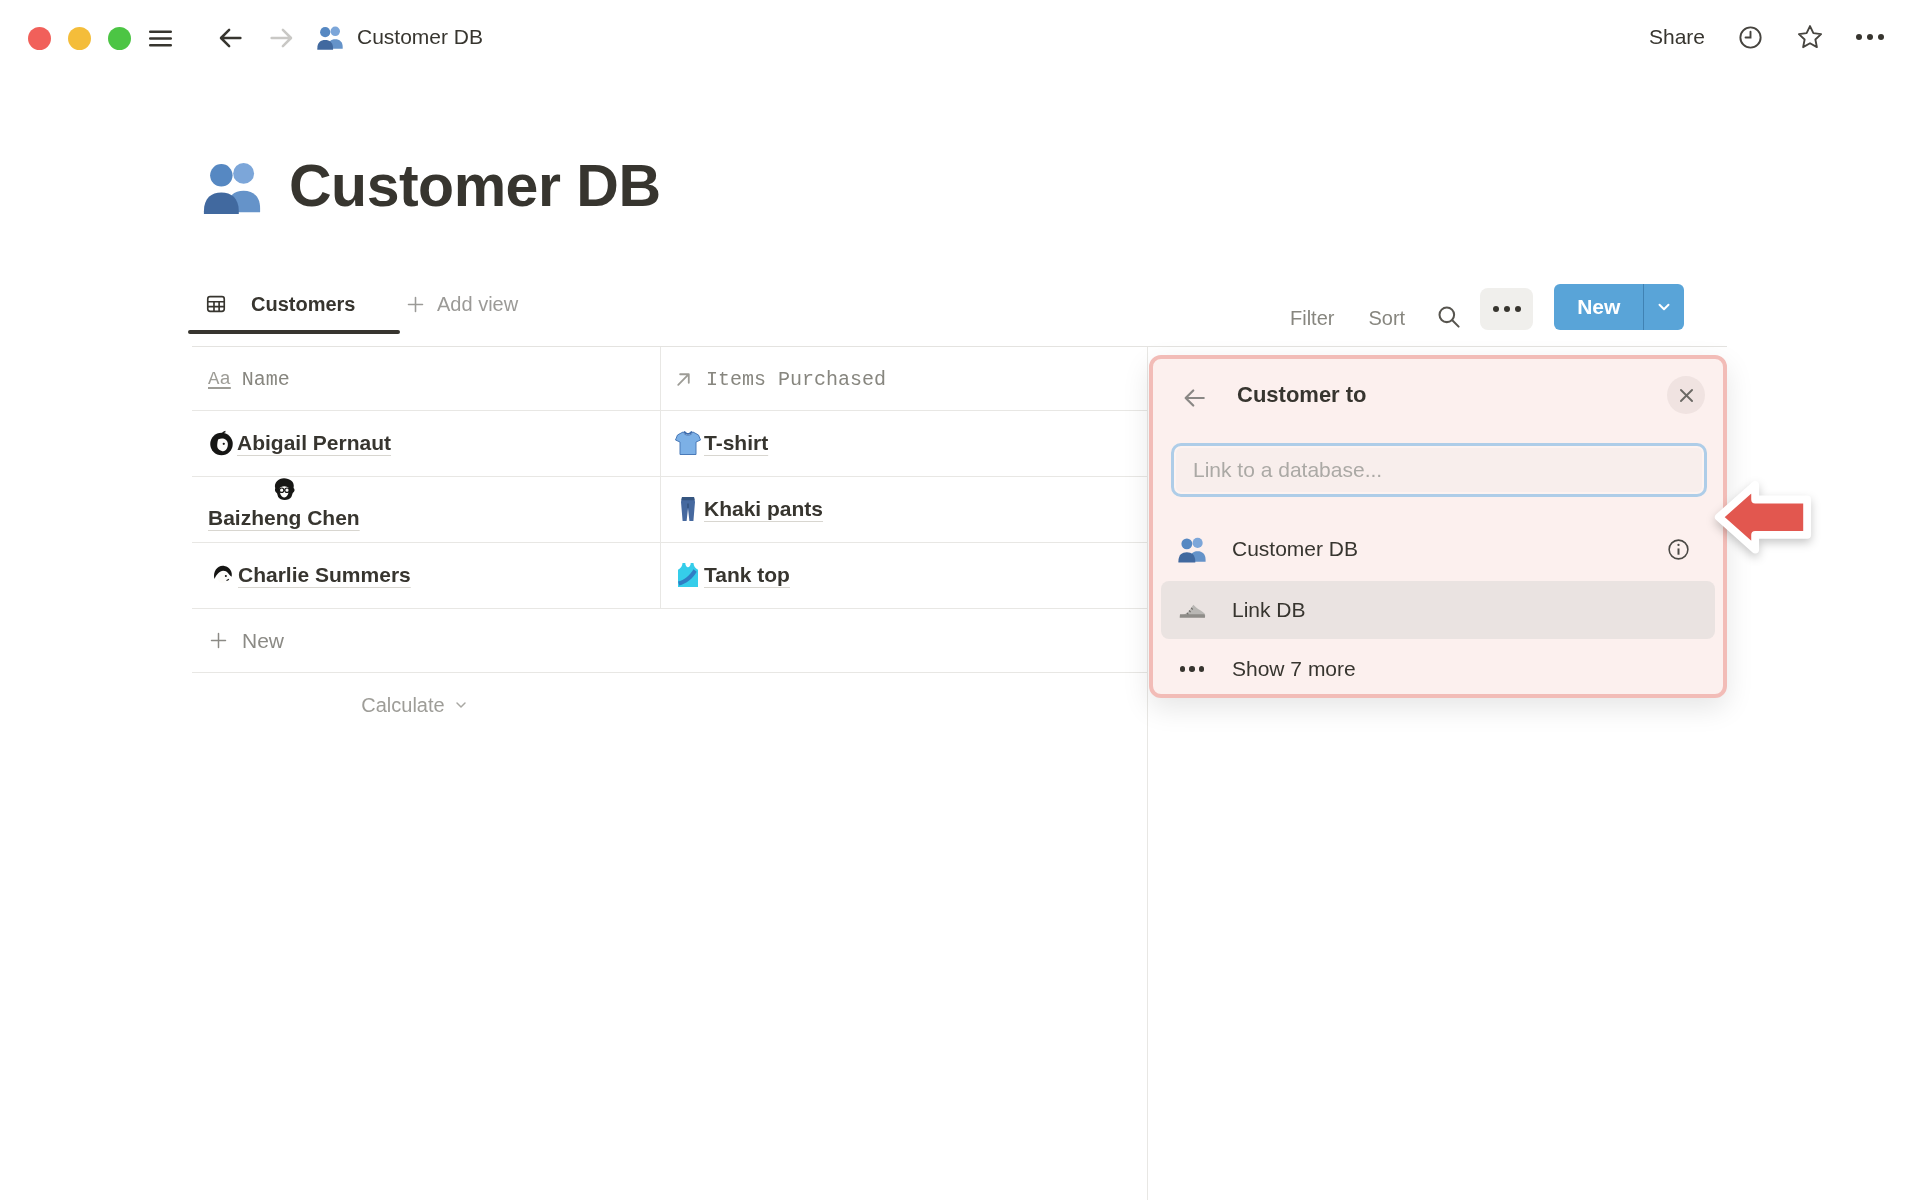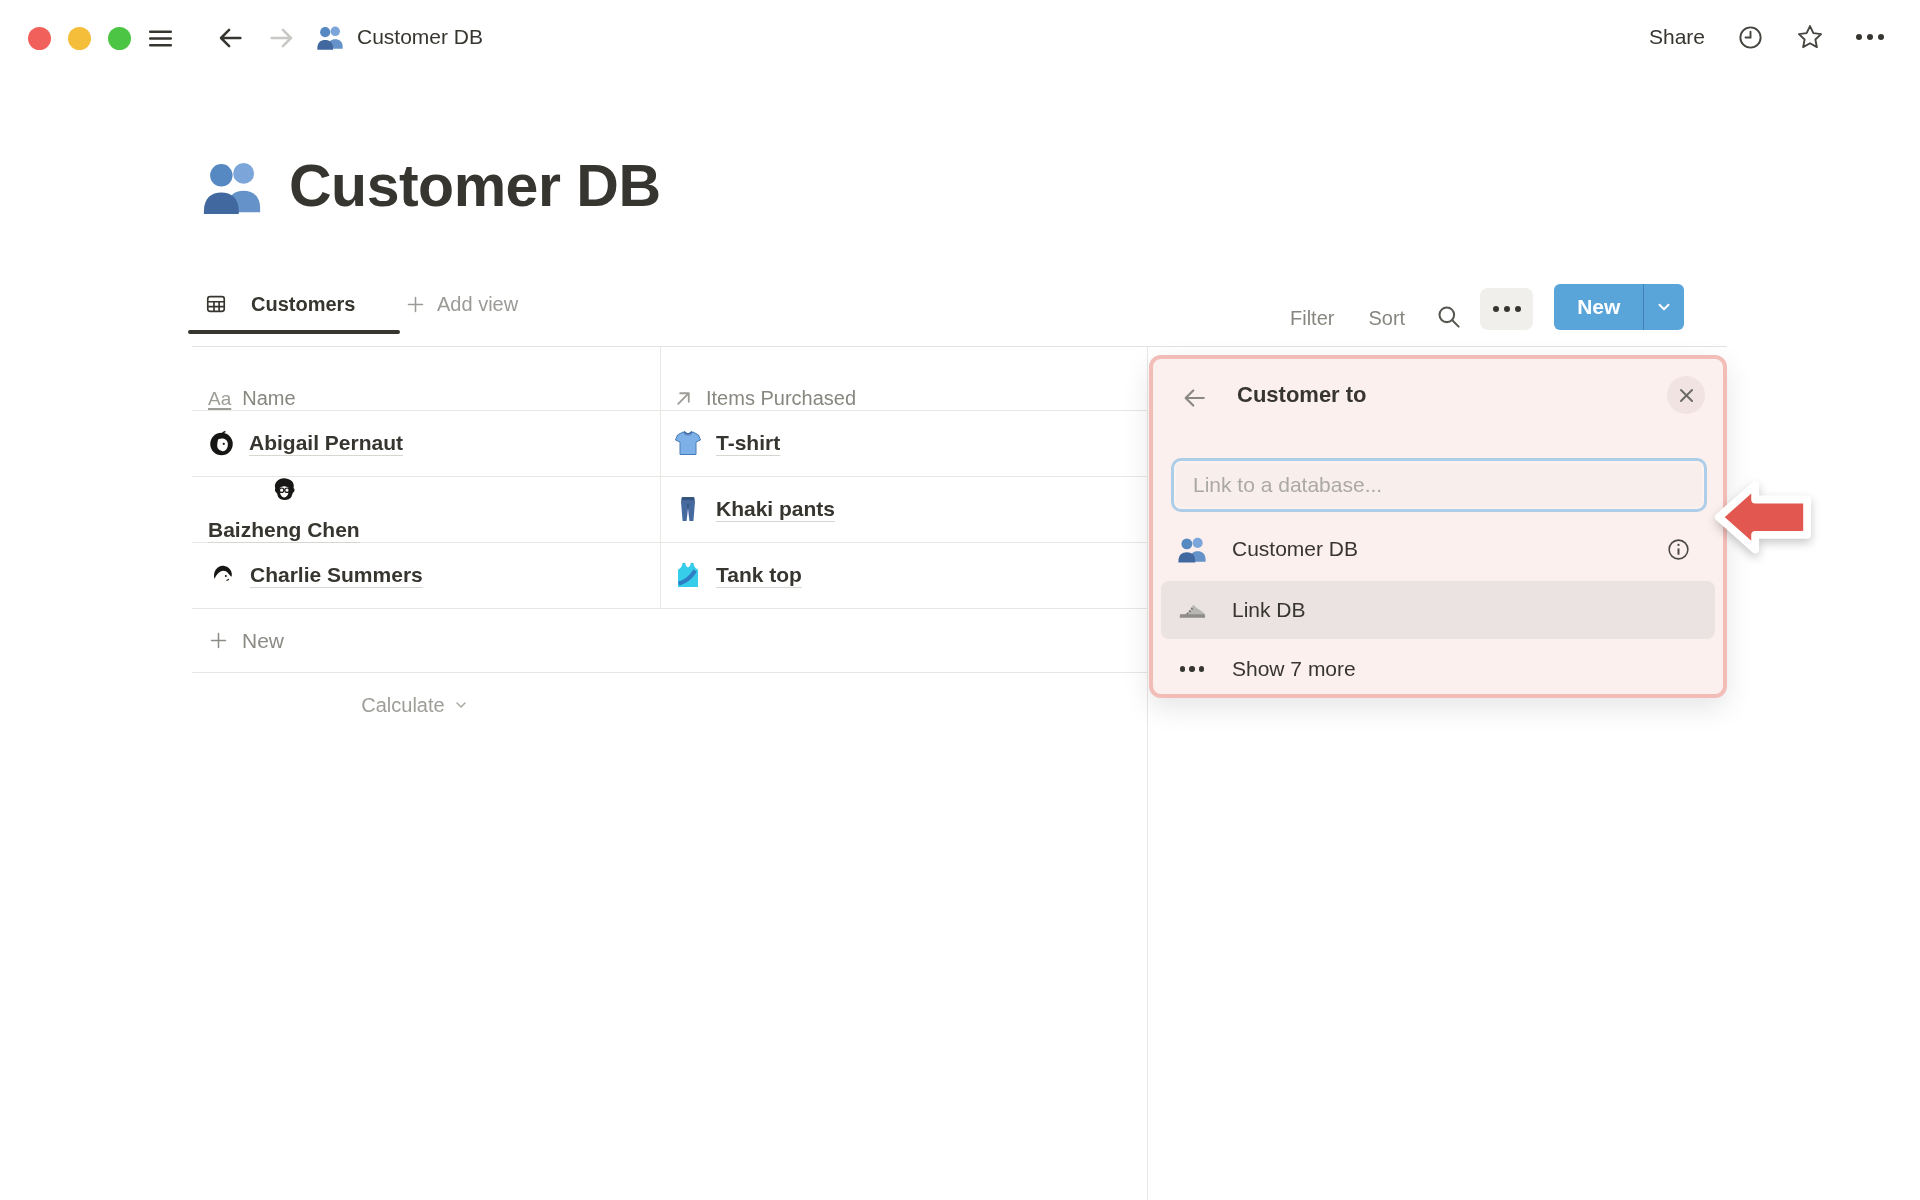--- a/index.html
+++ b/index.html
@@ -35,38 +35,38 @@
   .more-btn { margin-left:18px; width:53px; height:42px; border-radius:8px; background:#f0efec; border:none; display:flex; align-items:center; justify-content:center; gap:5px; cursor:pointer; }
   .more-btn i, .dots i { width:6px; height:6px; border-radius:50%; background:#37352f; display:block; }
   .dots { display:flex; gap:5px; }
   .new-btn { margin-left:21px; height:46px; display:flex; border-radius:6px; overflow:hidden; background:#59a4d8; }
   .new-main { padding:0 23px; display:flex; align-items:center; color:#fff; font-size:21px; font-weight:700; border:none; background:none; cursor:pointer; font-family:inherit; }
   .new-chevron { width:41px; display:flex; align-items:center; justify-content:center; border:none; background:none; border-left:1px solid rgba(17,70,112,0.35); cursor:pointer; }
   .gap36 { margin-left:34px; }
   
   .hline { position:absolute; height:1px; background:#e8e7e4; }
   .vline { position:absolute; width:1px; background:#e8e7e4; }
-  .th { position:absolute; height:62px; top:348px; display:flex; align-items:flex-end; gap:11px; color:#87867f; font-size:20px; cursor:pointer; }
+  .th { position:absolute; height:62px; top:348px; display:flex; align-items:center; gap:11px; color:#87867f; font-size:20px; cursor:pointer;font-family:Liberation Mono, monospace; }
   .aa { font-size:19px; color:#9d9c96; text-decoration:underline; text-underline-offset:3px; text-decoration-thickness:1.5px; }
-  .trow { position:absolute; height:66px; display:flex; align-items:center; gap:14px; cursor:pointer; }
+  .trow { position:absolute; height:66px; display:flex; align-items:center; gap:2px; cursor:pointer; }
   .cellname { font-size:21px; font-weight:700; color:#37352f;
     text-decoration:underline; text-decoration-color:#d8d6d0; text-decoration-thickness:1px; text-underline-offset:5px; }
   .newrow { position:absolute; left:192px; top:609px; width:955px; height:63px; display:flex; align-items:center; gap:13px; padding-left:16px; color:#8b8a85; font-size:21px; cursor:pointer; }
   .calc { position:absolute; left:192px; top:673px; width:446px; height:64px; display:flex; align-items:center; justify-content:center; gap:8px; color:#9e9d98; font-size:20px; cursor:pointer; }
   
   .popup { position:absolute; left:1149px; top:355px; width:578px; height:343px;
     background:#fcf0ee; border:4px solid #f2bcb7; border-radius:12px;
     box-shadow:0 10px 28px rgba(0,0,0,0.10); z-index:5; }
   .popup-back { position:absolute; left:28px; top:25px; }
   .popup-title { position:absolute; left:84px; top:23px; font-size:22px; font-weight:700; color:#37352f; }
   .popup-close { position:absolute; right:18px; top:17px; width:38px; height:38px; border-radius:50%; background:#f0e3e1; border:none; display:flex; align-items:center; justify-content:center; cursor:pointer; }
   .popup-input { position:absolute; left:18px; top:84px; width:536px; height:54px;
     border:3px solid #aecde8; border-radius:10px; background:#f8eeec;
     box-shadow:inset 0 0 0 2px #fcf3f1; padding:0 19px; font-size:21px; color:#37352f;
-    font-family:inherit; outline:none;margin-top:15px; }
+    font-family:inherit; outline:none; }
   .popup-input::placeholder { color:#aba9a5; }
   .p-row { position:absolute; left:8px; right:8px; display:flex; align-items:center; gap:25px; padding-left:16px; font-size:21px; color:#37352f; cursor:pointer; border-radius:8px; }
   .p-row.r1 { top:162px; height:56px; }
   .p-row.r2 { top:222px; height:58px; background:#eae3e1; }
   .p-row.r3 { top:285px; height:50px; }
   .p-info { margin-left:auto; margin-right:24px; background:none; border:none; cursor:pointer; display:flex; }
   .mini-dots { display:flex; gap:4px; width:30px; justify-content:center; }
   .mini-dots i { width:5.5px; height:5.5px; border-radius:50%; background:#37352f; display:block; }
   
   .red-arrow { position:absolute; left:1712px; top:476px; width:102px; z-index:6;

